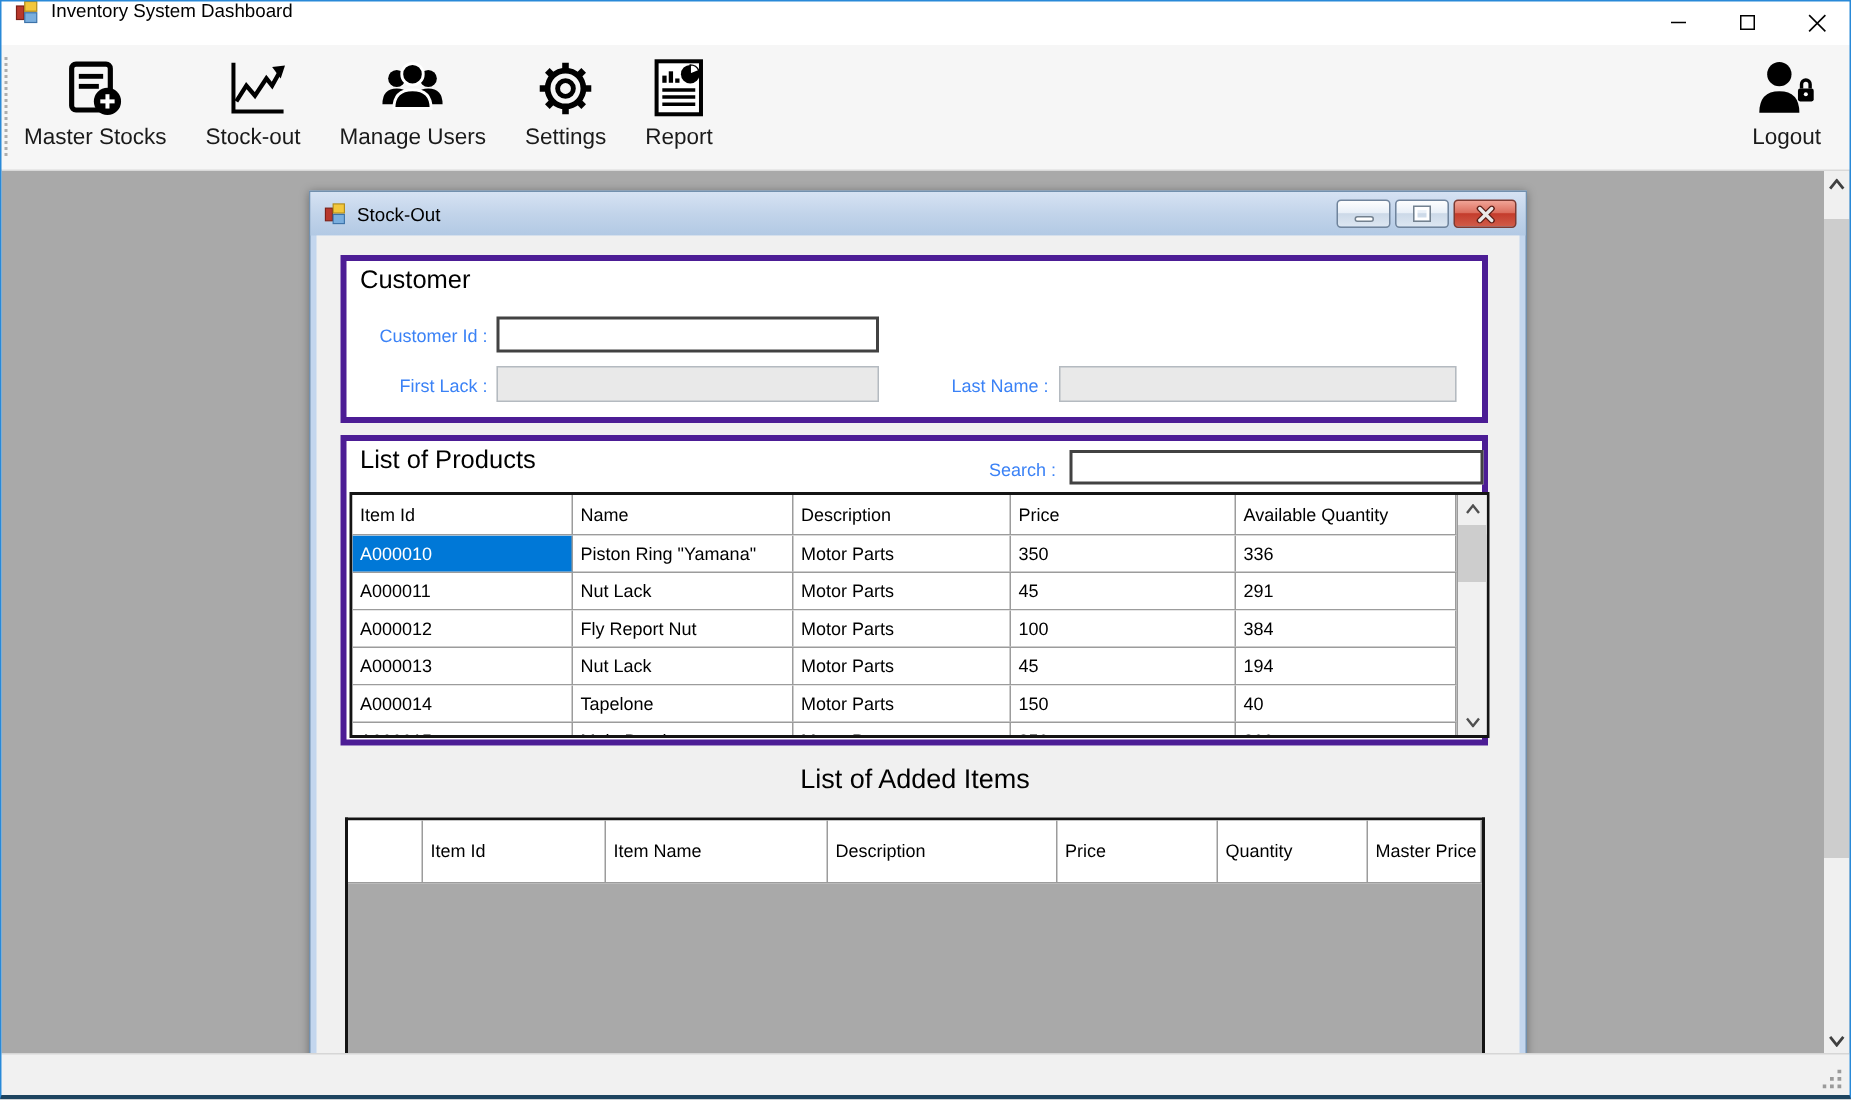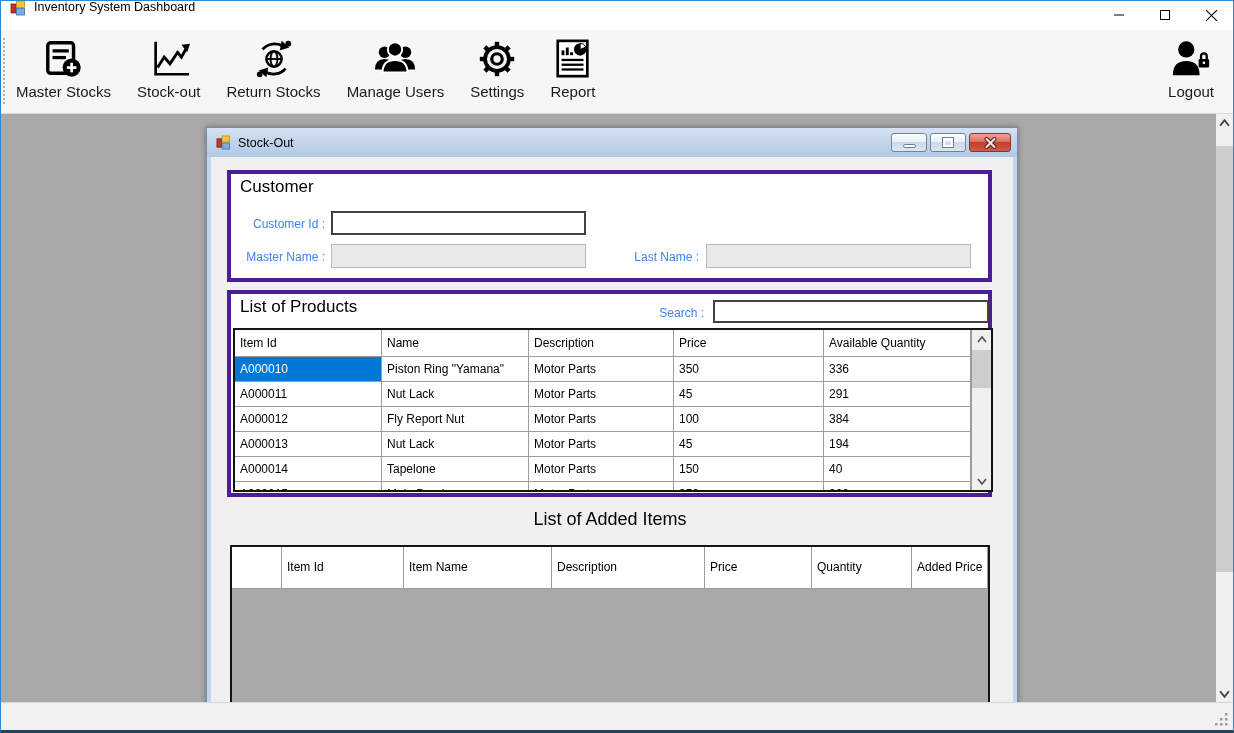--- a/index.html
+++ b/index.html
@@ -135,36 +135,20 @@
       <span class="ticon">
         <svg width="44" height="42" viewBox="0 0 44 44">
           <polyline points="8,4 8,38 43,38" fill="none" stroke="#000" stroke-width="2.8"></polyline>
           <polyline points="10,31 17,20 23,27 31,15 35,20 40,11" fill="none" stroke="#000" stroke-width="3"></polyline>
           <polygon points="35,7 44,6 41,15" fill="#000"></polygon>
         </svg>
       </span>
       <span class="tlabel">Stock-out</span>
     </div>
 
-    <div class="tool-item">
-      <span class="ticon">
-        <svg width="44" height="42" viewBox="0 0 44 44">
-          <circle cx="22" cy="22" r="8" fill="none" stroke="#000" stroke-width="2.6"></circle>
-          <ellipse cx="22" cy="22" rx="3.6" ry="8" fill="none" stroke="#000" stroke-width="2"></ellipse>
-          <line x1="14" y1="22" x2="30" y2="22" stroke="#000" stroke-width="2"></line>
-          <path d="M10,12 A16,15 0 0 1 32,9" fill="none" stroke="#000" stroke-width="3"></path>
-          <polygon points="30,3 38,10 28,13" fill="#000"></polygon>
-          <path d="M34,32 A16,15 0 0 1 12,35" fill="none" stroke="#000" stroke-width="3"></path>
-          <polygon points="14,41 6,34 16,31" fill="#000"></polygon>
-          <circle cx="37" cy="6" r="3" fill="#000"></circle>
-          <circle cx="7" cy="38" r="3" fill="#000"></circle>
-        </svg>
-      </span>
-      <span class="tlabel">Return Stocks</span>
-    </div>
 
     <div class="tool-item">
       <span class="ticon">
         <svg width="46" height="42" viewBox="0 0 44 44">
           <circle cx="11" cy="15" r="6" fill="#000"></circle>
           <path d="M1,33 q0,-11 10,-11 q10,0 10,11 z" fill="#000"></path>
           <circle cx="33" cy="15" r="6" fill="#000"></circle>
           <path d="M23,33 q0,-11 10,-11 q10,0 10,11 z" fill="#000"></path>
           <circle cx="22" cy="12" r="7.5" fill="#000" stroke="#fff" stroke-width="2"></circle>
           <path d="M9,36 q0,-13 13,-13 q13,0 13,13 z" fill="#000" stroke="#fff" stroke-width="2"></path>
@@ -257,21 +241,21 @@
           </div>
         </div>
       </div>
 
       <div class="child-body">
 
         <div class="groupbox" style="left:16px; top:13px; width:765px; height:112px;">
           <div class="gb-heading">Customer</div>
           <div class="fld-label" style="left:4px; top:43px; width:90px;">Customer Id :</div>
           <input class="tb enabled" style="left: 100px; top: 37px; width: 255px; height: 24px;" value="">
-          <div class="fld-label" style="left:4px; top:76px; width:90px;">Master Name :</div>
+          <div class="fld-label" style="left:4px; top:76px; width:90px;">First Lack :</div>
           <input class="tb disabled" style="left: 100px; top: 70px; width: 255px; height: 24px;" disabled="" value="">
           <div class="fld-label" style="left:382px; top:76px; width:86px;">Last Name :</div>
           <input class="tb disabled" style="left: 475px; top: 70px; width: 265px; height: 24px;" disabled="" value="">
         </div>
 
         <div class="groupbox" style="left:16px; top:133px; width:765px; height:207px;">
           <div class="gb-heading">List of Products</div>
           <div class="fld-label" style="left:395px; top:12px; width:78px;text-align:right;">Search :</div>
           <input class="tb searchbox" style="left: 482px; top: 6px; width: 276px; height: 23px;" value="">
 
@@ -346,21 +330,21 @@
         <div class="added-heading" style="top:352px;">List of Added Items</div>
 
         <div class="grid added-grid" style="left:19px; top:388px; width:760px; height:310px; border-bottom:none;">
           <div class="grid-header">
               <div class="gh-cell" style="width: 50px;"></div>
               <div class="gh-cell" style="width: 122px;">Item Id</div>
               <div class="gh-cell" style="width: 148px;">Item Name</div>
               <div class="gh-cell" style="width: 153px;">Description</div>
               <div class="gh-cell" style="width: 107px;">Price</div>
               <div class="gh-cell" style="width: 100px;">Quantity</div>
-              <div class="gh-cell" style="width: 76px;">Added Price</div>
+              <div class="gh-cell" style="width: 76px;">Master Price</div>
             </div>
           <div class="added-body"></div>
         </div>
 
       </div>
     </div>
 
     <div class="mdi-scroll">
       <div class="sb-arrow up">
         <svg width="11" height="8" viewBox="0 0 10 7">

